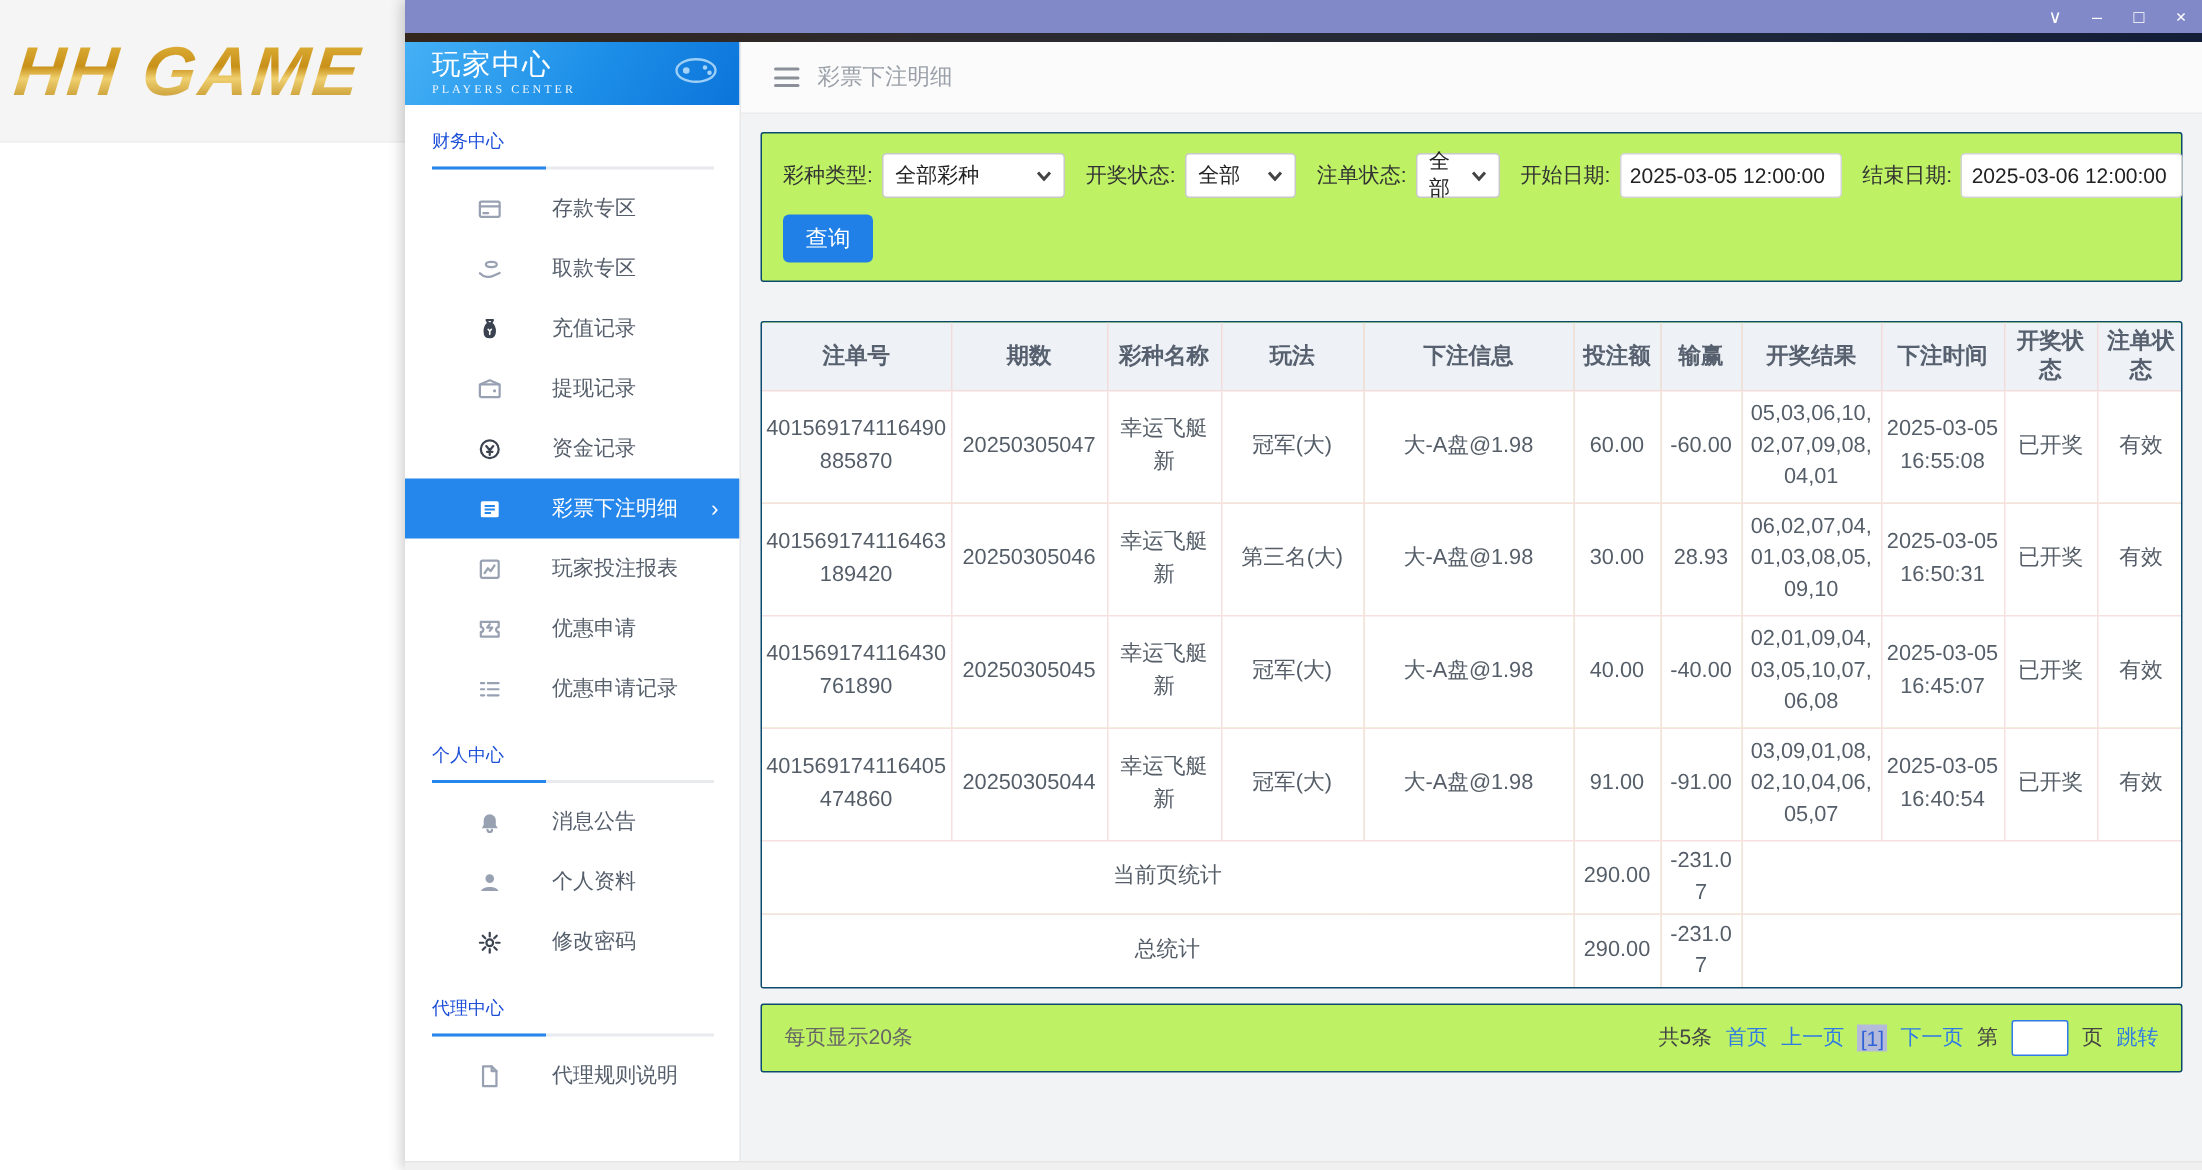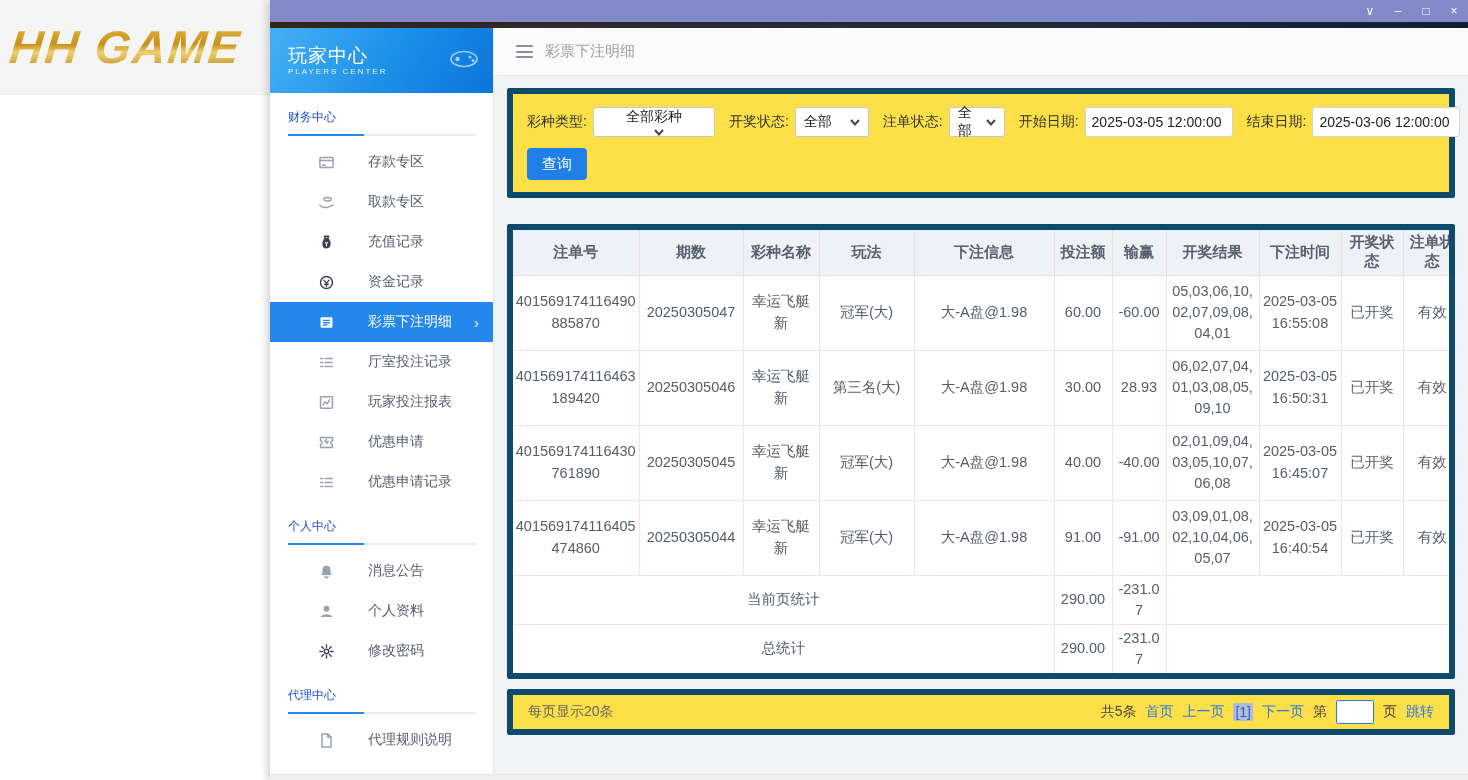--- a/index.html
+++ b/index.html
@@ -17,53 +17,53 @@
   
   .app-window { flex:1; height:100%; display:flex; flex-direction:column; min-width:0;
     box-shadow:-3px 0 8px rgba(0,0,0,.18); }
   .titlebar { height:22px; background:#8289c8; display:flex; justify-content:flex-end; align-items:center; gap:0; }
   .tb-btn { width:28px; height:22px; color:#fff; font-size:12px; display:flex; align-items:center; justify-content:center; cursor:default; }
   .banner-strip { height:6px; background:linear-gradient(90deg,#33261c,#2d2a2e 30%,#222a3a 65%,#121d38); }
   .app-body { flex:1; display:flex; min-height:0; }
 
   
   .sidebar { width:224px; flex:0 0 224px; background:#fff; border-right:1px solid #e8e8e8; overflow:hidden; }
-  .sidebar-header { height:65px; background:linear-gradient(120deg,#45b0f5 0%,#1d8fe8 55%,#0c74da 100%);
-    display:flex; align-items:center; justify-content:space-between; padding:0 14px 0 18px; }
+  .sidebar-header { height:42px; background:linear-gradient(120deg,#45b0f5 0%,#1d8fe8 55%,#0c74da 100%);
+    display:flex; align-items:center; justify-content:space-between; padding:0 14px 0 18px;font-family:Liberation Serif, serif; }
   .sh-title { color:#fff; font-size:19px; letter-spacing:1px; line-height:20px; }
   .sh-sub { color:#eaf5ff; font-size:8px; letter-spacing:2px; margin-top:1px; }
   .section-title { color:#1d4ed8; font-size:12px; padding:16px 0 8px 18px; }
   .section-rule { height:2px; margin:0 0 6px 18px; background:#e8eaee; position:relative; width:188px; }
   .section-rule::before { content:""; position:absolute; left:0; top:0; height:2px; width:76px; background:#2586ec; }
   .side-item { height:40px; display:flex; align-items:center; padding-left:48px; gap:33px; color:#555e6b; font-size:14px; cursor:pointer; }
   .side-item .sicon { width:17px; height:17px; display:flex; align-items:center; justify-content:center; }
   .side-item.active { background:#2586ec; color:#fff; padding-right:14px; position:relative; }
   .side-item.active .chev { position:absolute; right:14px; font-size:15px; color:#fff; }
   svg.ic { width:17px; height:17px; stroke:#98a1b2; fill:none; stroke-width:1.4; stroke-linecap:round; stroke-linejoin:round; }
   svg.ic.dark { stroke:#3c4350; }
 
   
   .main { flex:1; background:#f2f3f5; display:flex; flex-direction:column; min-width:0; }
   .breadcrumb-bar { height:48px; background:#fbfbfb; border-bottom:1px solid #ececec; display:flex; align-items:center; padding-left:22px; gap:12px; }
   .hamburger { width:17px; height:13px; display:flex; flex-direction:column; justify-content:space-between; cursor:pointer; }
   .hamburger span { display:block; height:2px; background:#8a8f98; border-radius:1px; }
   .bc-title { color:#9aa0a8; font-size:15px; }
 
-  .card { background:#fde047; border:6px solid #0c4a6e; border-radius:2px; margin:0 13px; }
+  .card { background:#bef264; border:1px solid #0c4a6e; border-radius:2px; margin:0 13px; }
 
   
   .filter-card { margin-top:12px; padding:13px 14px 12px 14px; }
   .filter-row { display:flex; align-items:center; flex-wrap:nowrap; }
   .f-label { color:#333; font-size:14px; margin:0 6px 0 0; white-space:nowrap; }
   .f-group { display:flex; align-items:center; margin-right:14px; }
   .selectbox { height:30px; border:1px solid #c8c8c8; border-radius:3px; background:#fff; display:flex; align-items:center;
     justify-content:space-between; padding:0 8px; color:#222; font-size:14px; cursor:pointer; }
   .selectbox .caret { margin-left:10px; display:flex; }
   .caret svg { width:10px; height:7px; stroke:#444; stroke-width:2; fill:none; }
-  .w120 { width:122px;flex-direction:column; } .w72 { width:74px; } .w54 { width:56px; }
+  .w120 { width:122px; } .w72 { width:74px; } .w54 { width:56px; }
   .date-input { height:30px; width:148px; border:1px solid #d4d4d4; border-radius:3px; padding:0 6px; font-size:14px; color:#222;
     font-family:"Liberation Sans","DejaVu Sans",sans-serif; }
   .query-btn { margin-top:11px; background:#2080e8; color:#fff; border:none; border-radius:4px; height:32px; padding:0 15px;
     font-size:15px; cursor:pointer; font-family:"Liberation Sans","DejaVu Sans",sans-serif; }
 
   
   .table-card { margin-top:26px; overflow:hidden; }
   table.bets { width:100%; border-collapse:collapse; table-layout:fixed; }
   .bets th { background:#eef1f5; color:#56606e; font-size:15px; font-weight:bold; height:45px; padding:2px;
     border:1px solid #f3dcdc; }
@@ -149,44 +149,46 @@
               <svg class="ic dark" viewBox="0 0 16 16">
                 <path d="M6 2.2h4L8.8 4.4H7.2z"></path>
                 <path d="M7 4.4h2c2.6 1.8 3.6 8.6-1 8.6s-3.6-6.8-1-8.6z" fill="#3c4350"></path>
                 <path d="M7 8l1 1.2L9 8M8 9.2v2" stroke="#fff" stroke-width="1"></path>
               </svg>
             </span>
           <span>充值记录</span>
         </div>
         <div class="side-item">
           <span class="sicon">
+              <svg class="ic" viewBox="0 0 16 16">
+                <rect x="1.8" y="5" width="12.4" height="8" rx="1"></rect>
+                <path d="M1.8 5L8 2.4 14.2 5"></path>
+                <circle cx="11" cy="9" r="1" fill="#98a1b2" stroke="none"></circle>
+              </svg>
+            </span>
+          <span>提现记录</span>
+        </div>
+        <div class="side-item">
+          <span class="sicon">
               <svg class="ic dark" viewBox="0 0 16 16">
                 <circle cx="8" cy="8" r="5.6"></circle>
                 <path d="M5.8 6l2.2 2.6L10.2 6M8 8.6v3M6.3 9.6h3.4"></path>
               </svg>
             </span>
           <span>资金记录</span>
         </div>
         <div class="side-item active">
           <span class="sicon">
               <svg viewBox="0 0 16 16" width="17" height="17">
                 <rect x="2.4" y="3" width="11.2" height="10" rx="1" fill="#fff"></rect>
                 <path d="M4.8 6h6.4M4.8 8.2h6.4M4.8 10.4h4" stroke="#2586ec" stroke-width="1.3"></path>
               </svg>
             </span>
           <span>彩票下注明细</span>
           <span class="chev">›</span>
-        </div>
-        <div class="side-item">
-          <span class="sicon">
-              <svg class="ic" viewBox="0 0 16 16">
-                <path d="M2.5 4.2h2M2.5 8h2M2.5 11.8h2M6.8 4.2h6.7M6.8 8h6.7M6.8 11.8h6.7"></path>
-              </svg>
-            </span>
-          <span>厅室投注记录</span>
         </div>
         <div class="side-item">
           <span class="sicon">
               <svg class="ic" viewBox="0 0 16 16">
                 <rect x="2.4" y="2.6" width="11.2" height="10.8" rx="1"></rect>
                 <path d="M4.8 10.4l2-3 1.8 1.8 2.4-3.6"></path>
               </svg>
             </span>
           <span>玩家投注报表</span>
         </div>

